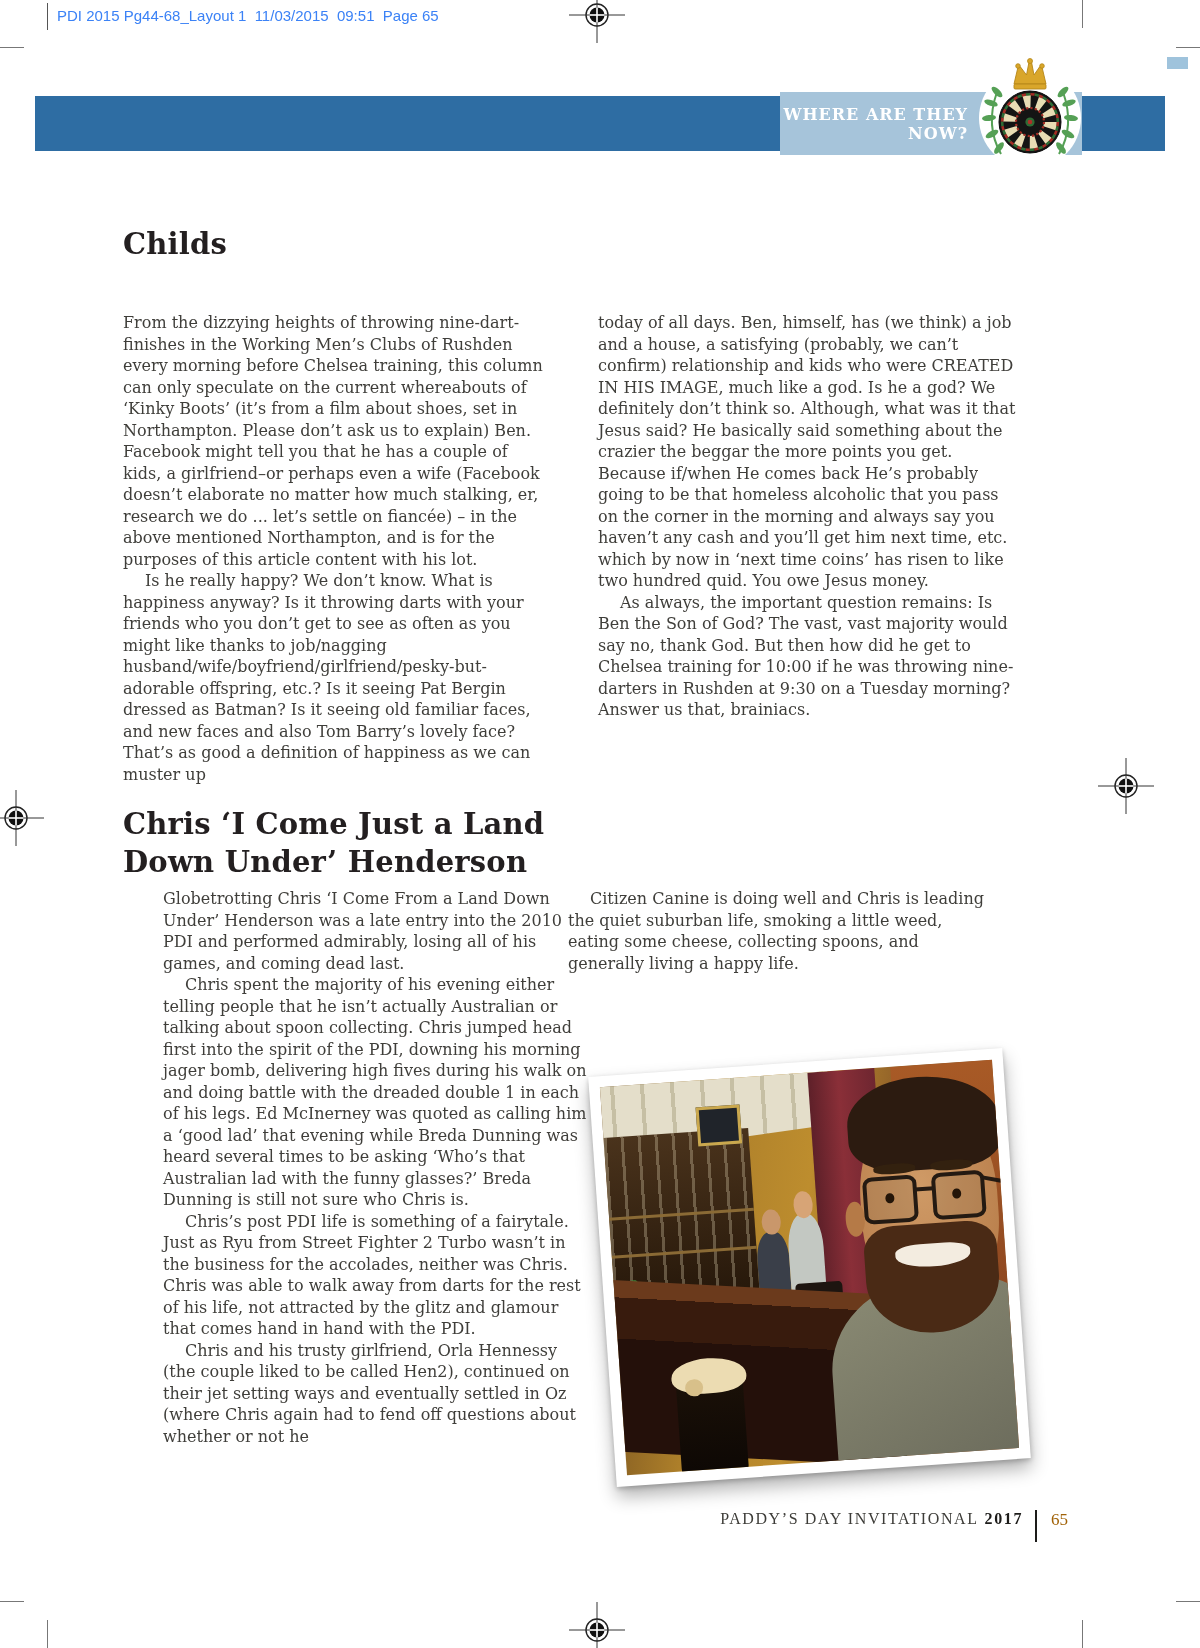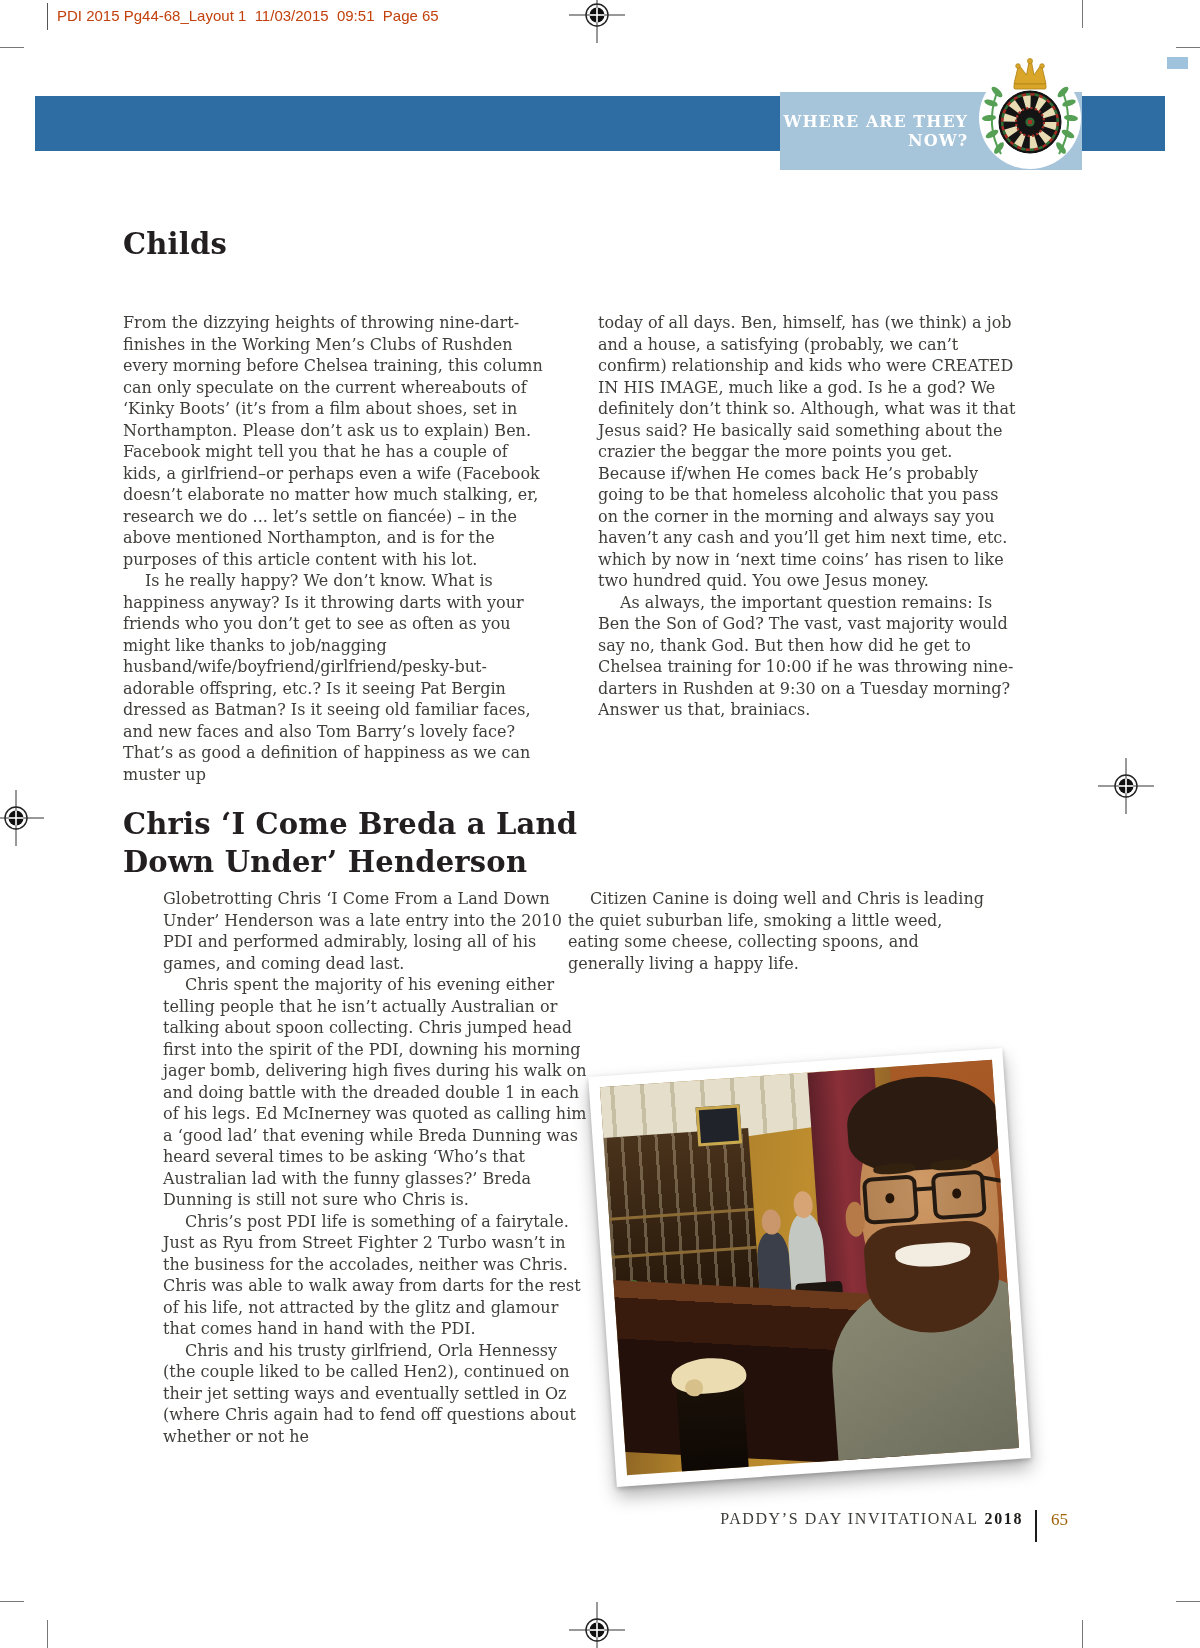--- a/index.html
+++ b/index.html
@@ -3,31 +3,31 @@
 <meta charset="utf-8">
 <style>
   html,body{margin:0;padding:0;}
   body{
     width:1200px;height:1648px;position:relative;overflow:hidden;
     background:#ffffff;font-family:"Liberation Sans",sans-serif;
   }
   
   .slug{
     position:absolute;left:57px;top:5px;font:15px/22px "Liberation Sans",sans-serif;
-    color:#c2410c;white-space:pre;
+    color:#3b82f6;white-space:pre;
   }
   .slug-bar{position:absolute;left:47px;top:3px;width:1px;height:27px;background:#555;}
   .trim-v{position:absolute;width:1px;background:#777;}
   .trim-h{position:absolute;height:1px;background:#777;}
   .reg{position:absolute;width:56px;height:56px;}
   .color-patch{position:absolute;left:1167px;top:57px;width:21px;height:12px;background:#9fc3dc;}
   
   .band{position:absolute;left:35px;top:96px;width:1130px;height:55px;background:#2e6da3;}
   .band-box{
-    position:absolute;left:780px;top:92px;width:302px;height:78px;background:#a6c4da;
+    position:absolute;left:780px;top:92px;width:302px;height:63px;background:#a6c4da;
     display:flex;flex-direction:column;justify-content:center;align-items:flex-end;
     padding-right:114px;box-sizing:border-box;
   }
   .band-box span{
     font-family:"DejaVu Serif",serif;font-weight:700;color:#ffffff;
     font-size:16px;line-height:19px;letter-spacing:1px;
   }
   .crest{position:absolute;left:973px;top:54px;width:114px;height:122px;}
   
   .headline{
@@ -214,21 +214,21 @@
 <div class="body-col" style="left:123px;top:312px;">
   <p>From the dizzying heights of throwing nine-dart-finishes in the Working Men’s Clubs of Rushden every morning before Chelsea training, this column can only speculate on the current whereabouts of ‘Kinky Boots’ (it’s from a film about shoes, set in Northampton. Please don’t ask us to explain) Ben. Facebook might tell you that he has a couple of kids, a girlfriend–or perhaps even a wife (Facebook doesn’t elaborate no matter how much stalking, er, research we do ... let’s settle on fiancée) – in the above mentioned Northampton, and is for the purposes of this article content with his lot.</p>
   <p class="indent">Is he really happy? We don’t know. What is happiness anyway? Is it throwing darts with your friends who you don’t get to see as often as you might like thanks to job/nagging husband/wife/boyfriend/girlfriend/pesky-but-adorable offspring, etc.? Is it seeing Pat Bergin dressed as Batman? Is it seeing old familiar faces, and new faces and also Tom Barry’s lovely face? That’s as good a definition of happiness as we can muster up</p>
 </div>
 <div class="body-col" style="left:568px;top:312px;margin-left:30px;">
   <p>today of all days. Ben, himself, has (we think) a job and a house, a satisfying (probably, we can’t confirm) relationship and kids who were CREATED IN HIS IMAGE, much like a god. Is he a god? We definitely don’t think so. Although, what was it that Jesus said? He basically said something about the crazier the beggar the more points you get. Because if/when He comes back He’s probably going to be that homeless alcoholic that you pass on the corner in the morning and always say you haven’t any cash and you’ll get him next time, etc. which by now in ‘next time coins’ has risen to like two hundred quid. You owe Jesus money.</p>
   <p class="indent">As always, the important question remains: Is Ben the Son of God? The vast, vast majority would say no, thank God. But then how did he get to Chelsea training for 10:00 if he was throwing nine-darters in Rushden at 9:30 on a Tuesday morning? Answer us that, brainiacs.</p>
 </div>
 
 <h1 class="headline" style="top:786px;">
-  <span>Chris ‘I Come Breda a Land</span>
+  <span>Chris ‘I Come Just a Land</span>
   <span>Down Under’ Henderson</span>
 </h1>
 <div class="body-col" style="left:123px;top:888px;margin-left:40px;">
   <p>Globetrotting Chris ‘I Come From a Land Down Under’ Henderson was a late entry into the 2010 PDI and performed admirably, losing all of his games, and coming dead last.</p>
   <p class="indent">Chris spent the majority of his evening either telling people that he isn’t actually Australian or talking about spoon collecting. Chris jumped head first into the spirit of the PDI, downing his morning jager bomb, delivering high fives during his walk on and doing battle with the dreaded double 1 in each of his legs. Ed McInerney was quoted as calling him a ‘good lad’ that evening while Breda Dunning was heard several times to be asking ‘Who’s that Australian lad with the funny glasses?’ Breda Dunning is still not sure who Chris is.</p>
   <p class="indent">Chris’s post PDI life is something of a fairytale. Just as Ryu from Street Fighter 2 Turbo wasn’t in the business for the accolades, neither was Chris. Chris was able to walk away from darts for the rest of his life, not attracted by the glitz and glamour that comes hand in hand with the PDI.</p>
   <p class="indent">Chris and his trusty girlfriend, Orla Hennessy (the couple liked to be called Hen2), continued on their jet setting ways and eventually settled in Oz (where Chris again had to fend off questions about whether or not he</p>
 </div>
 <div class="body-col" style="left:568px;top:888px;">
   <p class="indent">Citizen Canine is doing well and Chris is leading the quiet suburban life, smoking a little weed, eating some cheese, collecting spoons, and generally living a happy life.</p>
@@ -260,16 +260,16 @@
       <div class="ph-bridge"></div>
       <div class="ph-arm"></div>
       <div class="ph-eye l"></div>
       <div class="ph-eye r"></div>
     </div>
   </div>
 </div>
 
 <div class="footer">
   <span class="pub">PADDY’S DAY INVITATIONAL</span>
-  <span class="year">2018</span>
+  <span class="year">2017</span>
   <div class="rule"></div>
   <span class="pagenum">65</span>
 </div>
 
 </body></html>

